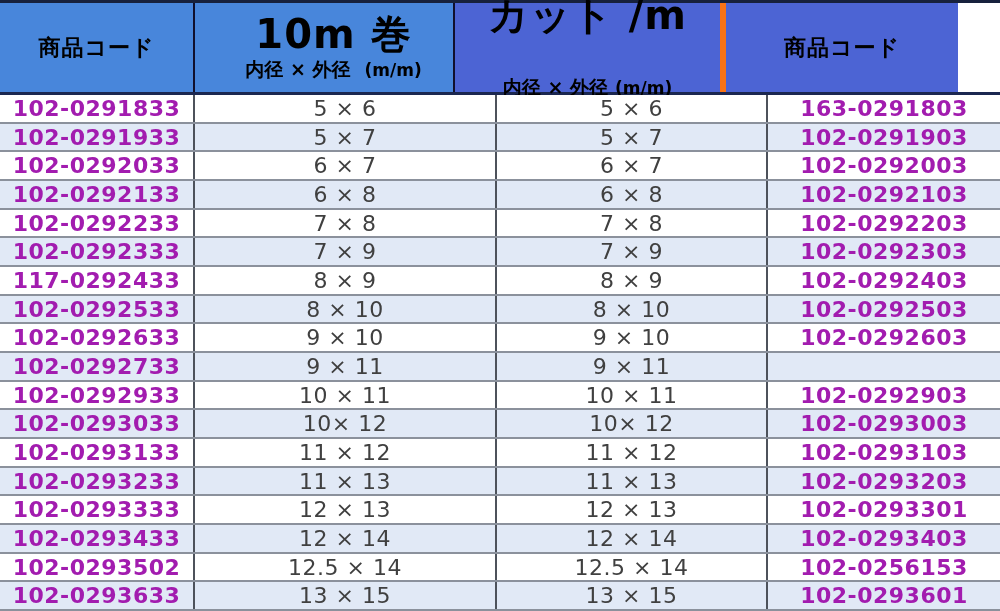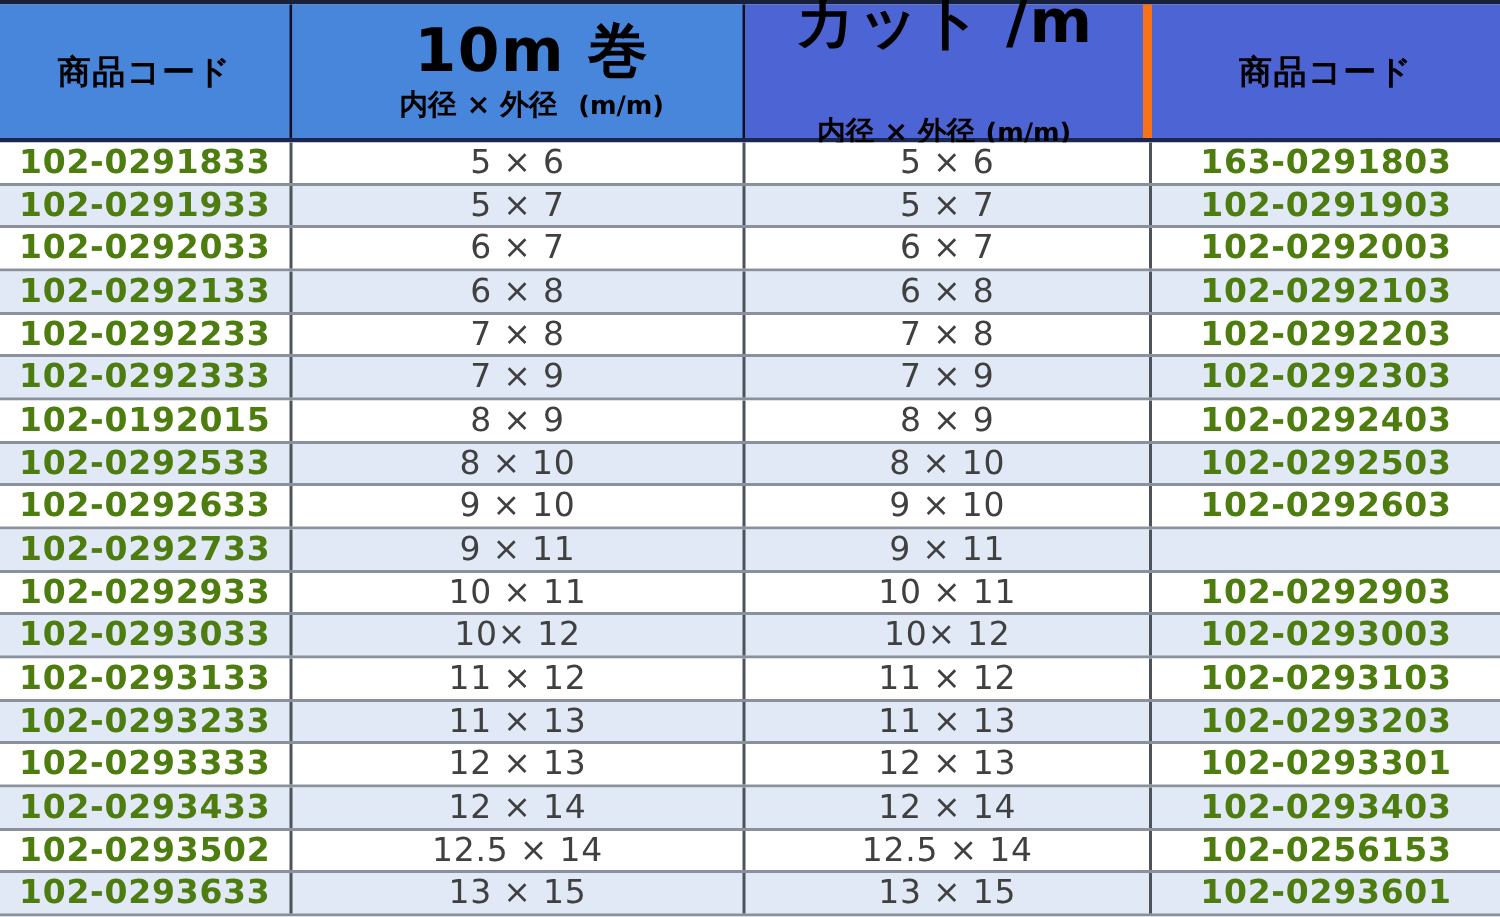--- a/index.html
+++ b/index.html
@@ -19,21 +19,21 @@
     border-bottom:3px solid #1b2750;
     box-sizing:border-box;
   }
   .hcell{
     box-sizing:border-box;color:#000000;
     display:flex;flex-direction:column;align-items:center;justify-content:center;
   }
   .hcell.left-blue{background:var(--header-left,#4886db);}
   .hcell.right-blue{background:var(--header-right,#4c64d4);}
   .hc1{width:195px;border-right:2px solid #10102e;}
-  .hc2{width:302px;border-right:2px solid #10102e;padding-left:19px;}
+  .hc2{width:260px;border-right:2px solid #10102e;padding-left:19px;}
   .hc3{width:271px;border-right:6px solid #f97316;gap:37px;}
   .hc4{width:232px;}
   .h-code-label{font-size:22px;font-weight:bold;letter-spacing:1px;}
   .h-title{font-size:40px;font-weight:bold;line-height:1.05;letter-spacing:1px;}
   .h-sub{font-size:19px;font-weight:bold;margin-top:2px;}
   .h-sub .unit{font-size:17px;}
   .hc2 .h-sub .unit{margin-left:14px;}
   .hc3 .h-sub .unit{margin-left:7px;}
   
   .tbody{flex:1;display:flex;flex-direction:column;}
@@ -44,21 +44,21 @@
   }
   .row:nth-child(even){background:var(--row-alt,#e1e9f6);}
   .cell{
     box-sizing:border-box;display:flex;align-items:center;justify-content:center;
     white-space:pre;
   }
   .c1{width:195px;border-right:2px solid #4d525b;}
   .c2{width:302px;border-right:2px solid #4d525b;}
   .c3{width:271px;border-right:2px solid #4d525b;}
   .c4{width:232px;}
-  .code{font-size:22px;font-weight:600;color:#4d7c0f;letter-spacing:0.5px;}
+  .code{font-size:22px;font-weight:600;color:#a21caf;letter-spacing:0.5px;}
   .size{font-size:22px;font-weight:400;color:#404040;letter-spacing:0.5px;}
 </style>
 </head>
 <body>
 
 <div class="table">
   <div class="thead">
     <div class="hcell left-blue hc1">
       <span class="h-code-label">商品コード</span>
     </div>
@@ -112,21 +112,21 @@
   </div>
 
   <div class="row">
     <div class="cell c1 code">102-0292333</div>
     <div class="cell c2 size">7 × 9</div>
     <div class="cell c3 size">7 × 9</div>
     <div class="cell c4 code">102-0292303</div>
   </div>
 
   <div class="row">
-    <div class="cell c1 code">102-0192015</div>
+    <div class="cell c1 code">117-0292433</div>
     <div class="cell c2 size">8 × 9</div>
     <div class="cell c3 size">8 × 9</div>
     <div class="cell c4 code">102-0292403</div>
   </div>
 
   <div class="row">
     <div class="cell c1 code">102-0292533</div>
     <div class="cell c2 size">8 × 10</div>
     <div class="cell c3 size">8 × 10</div>
     <div class="cell c4 code">102-0292503</div>

